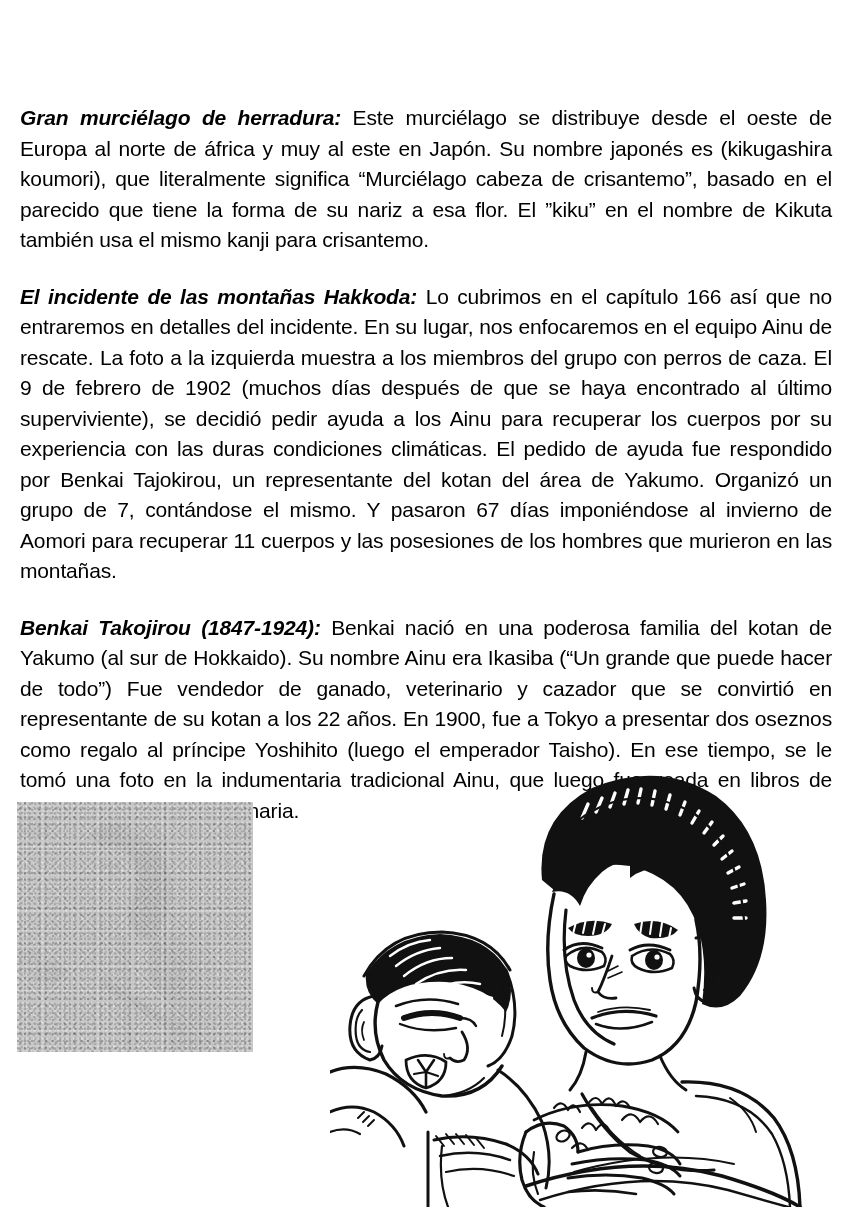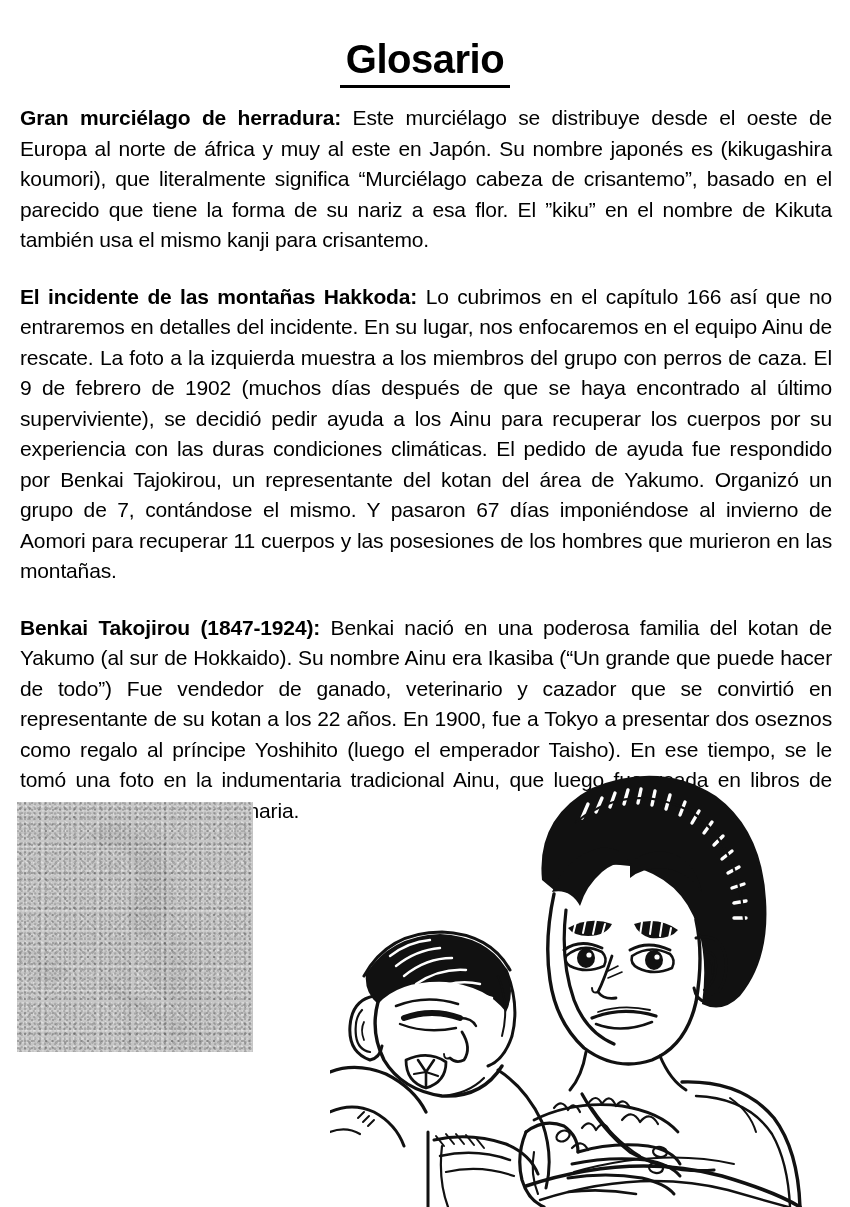--- a/index.html
+++ b/index.html
@@ -52,20 +52,21 @@
     font-size: 21px;
     line-height: 30.5px;
     text-align: justify;
     text-justify: inter-word;
     margin: 0 0 26px 0;
     letter-spacing: -0.15px;
   }
   .para:last-child { margin-bottom: 0; }
   .lead {
     font-weight: bold;
+    font-style: italic;
   }
 
   
   .photo {
     position: absolute;
     left: 17px;
     top: 802px;
     width: 236px;
     height: 250px;
     overflow: hidden;
@@ -96,23 +97,20 @@
     height: 447px;
     overflow: hidden;
   }
   .illus svg { display: block; }
 </style>
 </head>
 <body>
 
 <div class="page">
 
-  <div class="title-wrap">
-    <span class="title">Glosario</span>
-  </div>
 
   <div class="text-col">
 
     <p class="para">
       <span class="lead">Gran murciélago de herradura:</span><span> Este murciélago se distribuye desde el oeste de Europa al norte de áfrica y muy al este en Japón. Su nombre japonés es (kikugashira koumori), que literalmente significa “Murciélago cabeza de crisantemo”, basado en el parecido que tiene la forma de su nariz a esa flor. El ”kiku” en el nombre de Kikuta también usa el mismo kanji para crisantemo.</span>
     </p>
 
     <p class="para">
       <span class="lead">El incidente de las montañas Hakkoda:</span><span> Lo cubrimos en el capítulo 166 así que no entraremos en detalles del incidente. En su lugar, nos enfocaremos en el equipo Ainu de rescate. La foto a la izquierda muestra a los miembros del grupo con perros de caza. El 9 de febrero de 1902 (muchos días después de que se haya encontrado al último superviviente), se decidió pedir ayuda a los Ainu para recuperar los cuerpos por su experiencia con las duras condiciones climáticas. El pedido de ayuda fue respondido por Benkai Tajokirou, un representante del kotan del área de Yakumo. Organizó un grupo de 7, contándose el mismo. Y pasaron 67 días imponiéndose al invierno de Aomori para recuperar 11 cuerpos y las posesiones de los hombres que murieron en las montañas.</span>
     </p>

